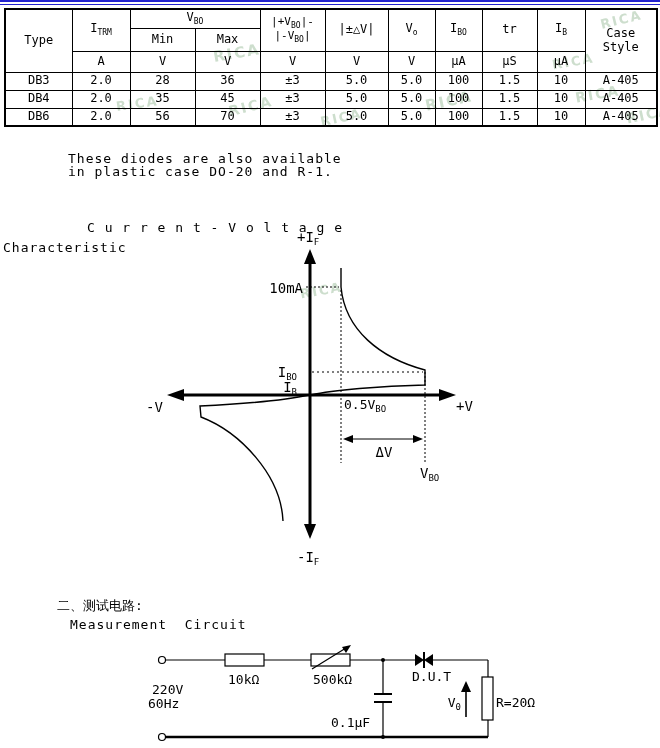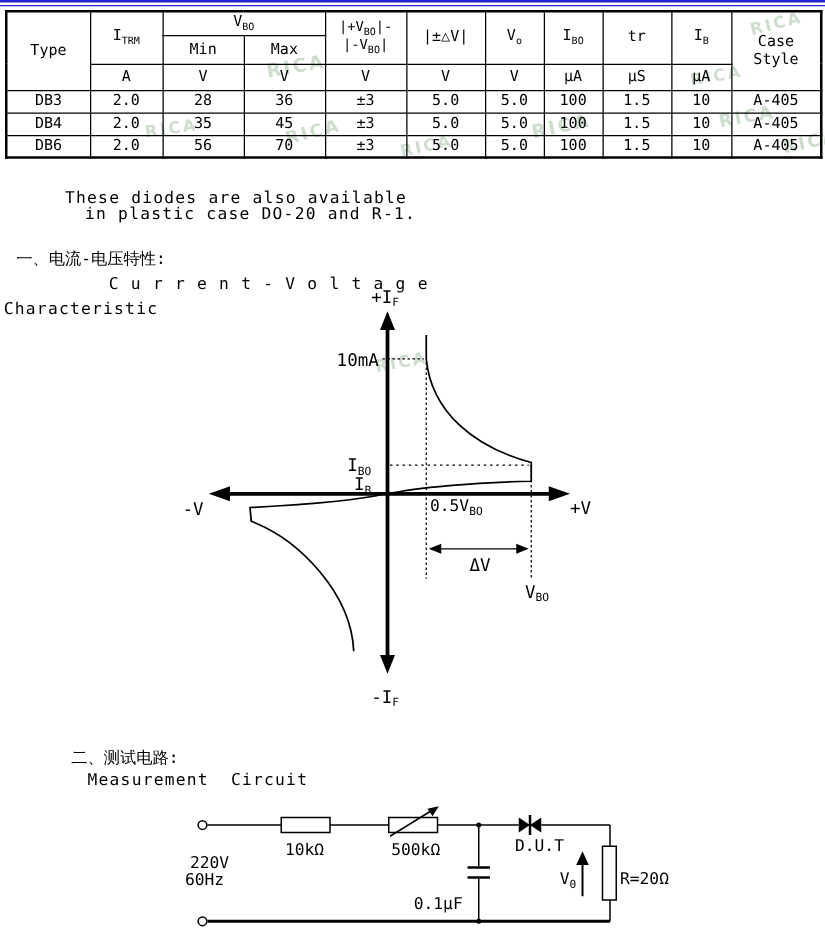--- a/index.html
+++ b/index.html
@@ -134,24 +134,23 @@
           <td>5.0</td>
           <td>5.0</td>
           <td>100</td>
           <td>1.5</td>
           <td>10</td>
           <td>A-405</td>
         </tr>
       </tbody>
   </table>
 
-  <div class="lbl en" style="left:52px;top:151px;">These diodes are also available</div>
+  <div class="lbl en" style="left:68px;top:151px;">These diodes are also available</div>
   <div class="lbl en" style="left:68px;top:164px;">in plastic case DO-20 and R-1.</div>
 
-  <div class="lbl" style="left:13px;top:198px;">一、电流-电压特性:</div>
   <div class="lbl en" style="left:87px;top:220px;">C u r r e n t - V o l t a g e</div>
   <div class="lbl en" style="left:3px;top:240px;text-align:center;">Characteristic</div>
 
   <div class="lbl" style="left:57px;top:597px;">二、测试电路:</div>
   <div class="lbl en" style="left:70px;top:617px;">Measurement  Circuit</div>
 
   <svg width="660" height="748" viewBox="0 0 660 748">
 
     <g stroke="#000" fill="none">
       <line x1="310" y1="262" x2="310" y2="525" stroke-width="3"></line>

